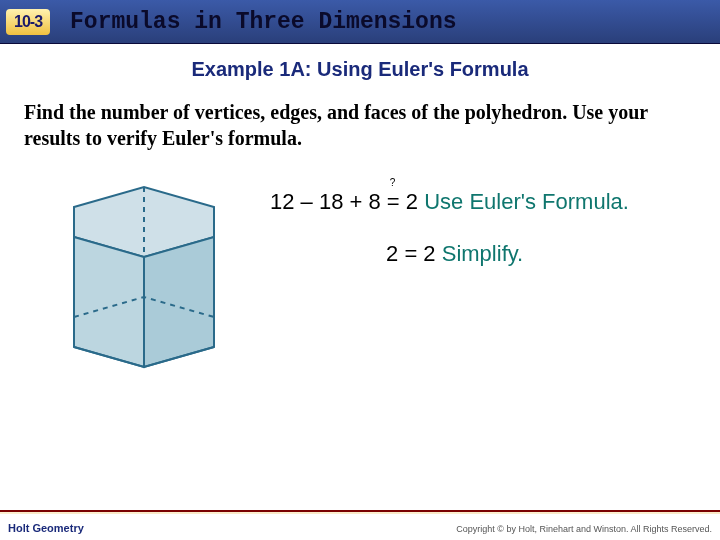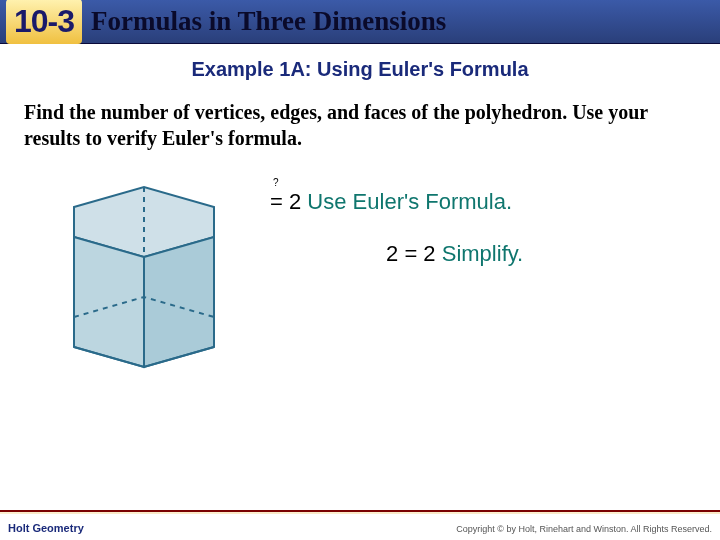--- a/index.html
+++ b/index.html
@@ -14,33 +14,33 @@
     background: linear-gradient(#3b5aa8, #2a3f7a);
     height: 44px;
     display: flex;
     align-items: center;
     border-bottom: 1px solid #0a0a3a;
   }
   .section-badge {
     background: linear-gradient(#fff2b0, #f0c040);
     color: #1a1a6a;
     font-weight: 900;
-    font-size: 32px;
+    font-size: 16px;
     padding: 4px 8px;
     margin-left: 6px;
     border-radius: 4px;
     font-family: Arial, sans-serif;
     letter-spacing: -1px;
   }
   .header-title {
     color: #0a0a2a;
     font-weight: 900;
-    font-size: 27px;
-    margin-left: 9px;
-    font-family: Liberation Serif, serif;
+    font-size: 23px;
+    margin-left: 20px;
+    font-family: Liberation Mono, monospace;
   }
   .subtitle {
     text-align: center;
     color: #1a2a7a;
     font-weight: 900;
     font-size: 20px;
     margin-top: 14px;
     font-family: Verdana, sans-serif;
   }
   .prompt {
@@ -136,20 +136,21 @@
     <polyline points="50,150 120,130 190,150" fill="none" stroke="#2a6a8a" stroke-width="2" stroke-dasharray="5,5"></polyline>
     <polyline points="50,150 50,180" fill="none" stroke="#2a6a8a" stroke-width="2" stroke-dasharray="5,5"></polyline>
     <polyline points="190,150 190,180" fill="none" stroke="#2a6a8a" stroke-width="2" stroke-dasharray="5,5"></polyline>
 
     <polyline points="50,180 120,200 190,180" fill="none" stroke="#2a6a8a" stroke-width="2"></polyline>
   </svg>
 
   <div class="equations">
 
     <div class="eq-row">
+      <span>12 – 18 + 8</span>
       <span> </span>
       <span class="question-eq">
         <span class="question-mark">?</span>
         <span>=</span>
       </span>
       <span> </span>
       <span>2</span>
       <span> </span>
       <span class="blue">Use Euler's Formula.</span>
     </div>

